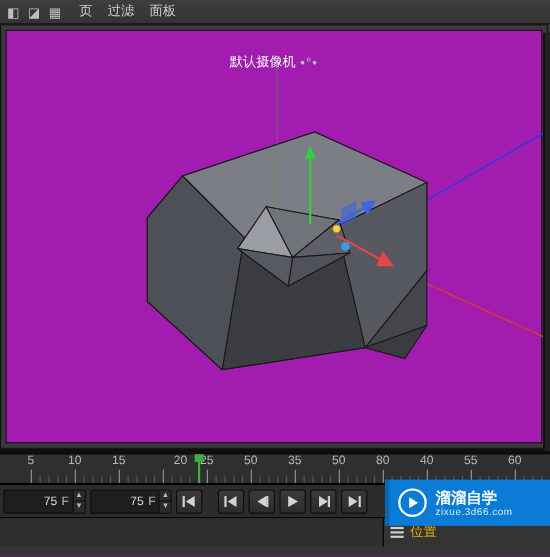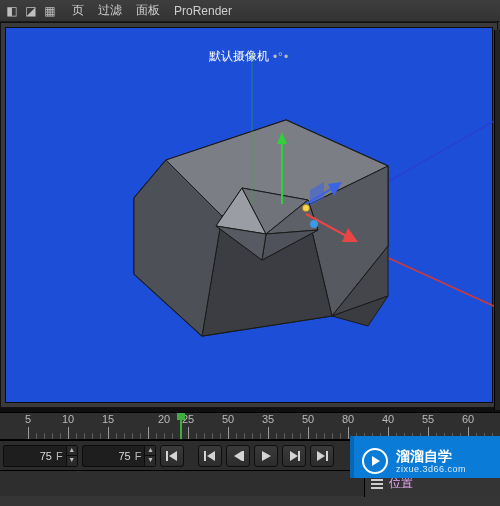--- a/index.html
+++ b/index.html
@@ -6,21 +6,21 @@
 html,body { width:500px; height:506px; background:#353535; overflow:hidden; color:#c8c8c8; font-size:12px; }
 
 
 .menubar { display:flex; align-items:center; height:22px; background:linear-gradient(#3e3e3e,#333); border-bottom:1px solid #1a1a1a; padding:0 4px; gap:2px; }
 .menubar .glyphs { display:flex; gap:3px; margin-right:6px; }
 .menubar .glyphs span { display:inline-flex; width:16px; height:16px; align-items:center; justify-content:center; font-size:12px; color:#bfbfbf; }
 .menubar .item { padding:2px 6px; color:#cfcfcf; }
 
 
 .viewport { position:relative; width:498px; height:386px; margin:0 0 0 0; background:#3a3a3a; border:1px solid #111; border-top:1px solid #111; }
-.viewport-inner { position:absolute; inset:4px; background:#1d4ed8; border:1px solid #0d0d0d; }
+.viewport-inner { position:absolute; inset:4px; background:#a21caf; border:1px solid #0d0d0d; }
 .camera-label { position:absolute; top:20px; left:50%; transform:translateX(-50%); color:#fff; font-size:12px; display:flex; align-items:center; gap:4px; }
 .camera-label .dots { letter-spacing:1px; color:#bbb; }
 .camera-label .dots::after{content:"";}
 
 
 .timeline { width:500px; background:#2b2b2b; }
 .ruler-edge { height:4px; background:#0f0f0f; }
 .ruler { position:relative; height:28px; background:#2f2f2f; border-top:1px solid #000; border-bottom:1px solid #000; overflow:hidden; }
 .ruler .ticks { position:absolute; inset:0; }
 .ruler .num { position:absolute; top:0; font-size:11px; color:#b8b8b8; transform:translateX(-50%); }
@@ -34,33 +34,33 @@
 .numbox { display:flex; align-items:center; height:22px; background:#1e1e1e; border:1px solid #0c0c0c; border-radius:2px; }
 .numbox input { width:52px; background:transparent; border:none; color:#d9d9d9; font-size:11px; text-align:right; padding:0 4px; outline:none; }
 .numbox .unit { color:#bdbdbd; font-size:11px; padding-right:3px; }
 .numbox .spin { display:flex; flex-direction:column; width:11px; }
 .numbox .spin span { height:10px; line-height:8px; font-size:8px; text-align:center; color:#bbb; background:#2a2a2a; border-left:1px solid #0c0c0c; }
 .numbox .spin span:first-child{border-bottom:1px solid #0c0c0c;}
 .tbtn { width:24px; height:22px; background:linear-gradient(#3a3a3a,#2c2c2c); border:1px solid #0e0e0e; border-radius:3px; display:flex; align-items:center; justify-content:center; color:#d4d4d4; }
 .tbtn svg { display:block; }
 
 
-.watermark { position:absolute; right:0; bottom:40px; width:150px; height:42px; background:#0a7bd6; display:flex; align-items:flex-start; gap:8px; padding:12px 8px; color:#fff; font-size:13px; border-left:4px solid #0667b4; }
+.watermark { position:absolute; right:0; bottom:40px; width:150px; height:42px; background:#0a7bd6; display:flex; align-items:center; gap:8px; padding:12px 8px; color:#fff; font-size:13px; border-left:4px solid #0667b4; }
 .watermark .logo { width:26px; height:26px; border:2px solid #fff; border-radius:50%; display:flex; align-items:center; justify-content:center; }
 .watermark .logo::before { content:""; width:0; height:0; border-left:8px solid #fff; border-top:5px solid transparent; border-bottom:5px solid transparent; margin-left:2px; }
 .watermark .txt { display:flex; flex-direction:column; line-height:1.15; }
 .watermark .txt .cn { font-size:14px; font-weight:bold; }
 .watermark .txt .en { font-size:9px; letter-spacing:0.5px; color:#d7ecff; }
 
 
 .bottombar { display:flex; align-items:center; height:26px; background:#2e2e2e; border-top:1px solid #000; }
 .bottombar .tab { padding:4px 12px; color:#cfcfcf; border-right:1px solid #222; }
 .bottombar .tab:first-child { color:#fff; }
 .bottombar .spacer { flex:1; }
-.panel-head { display:flex; align-items:center; gap:6px; padding:0 6px; color:#f0abfc; height:26px; background:#343434; border-left:1px solid #000; width:136px; }
+.panel-head { display:flex; align-items:center; gap:6px; padding:0 6px; color:#eab308; height:26px; background:#343434; border-left:1px solid #000; width:152px; }
 .panel-head .ham { display:inline-flex; flex-direction:column; gap:2px; }
 .panel-head .ham i { display:block; width:12px; height:2px; background:#cfcfcf; }
 
 
 .right-tools { position:absolute; top:30px; right:0; width:6px; height:380px; background:#232323; border-left:1px solid #000; }
 
 .wrap { position:relative; width:500px; height:506px; }
 </style>
 </head>
 <body>
@@ -68,21 +68,20 @@
 
 <div class="menubar">
   <div class="glyphs">
     <span>◧</span>
     <span>◪</span>
     <span>▦</span>
   </div>
   <div class="item">页</div>
   <div class="item">过滤</div>
   <div class="item">面板</div>
-  <div class="item">ProRender</div>
 </div>
 
 <div class="viewport">
   <div class="viewport-inner">
     <div class="camera-label">
       <span>默认摄像机</span>
       <span class="dots">•°•</span>
     </div>
 
     <svg width="494" height="378" viewBox="0 0 494 378" style="position:absolute;inset:0">

